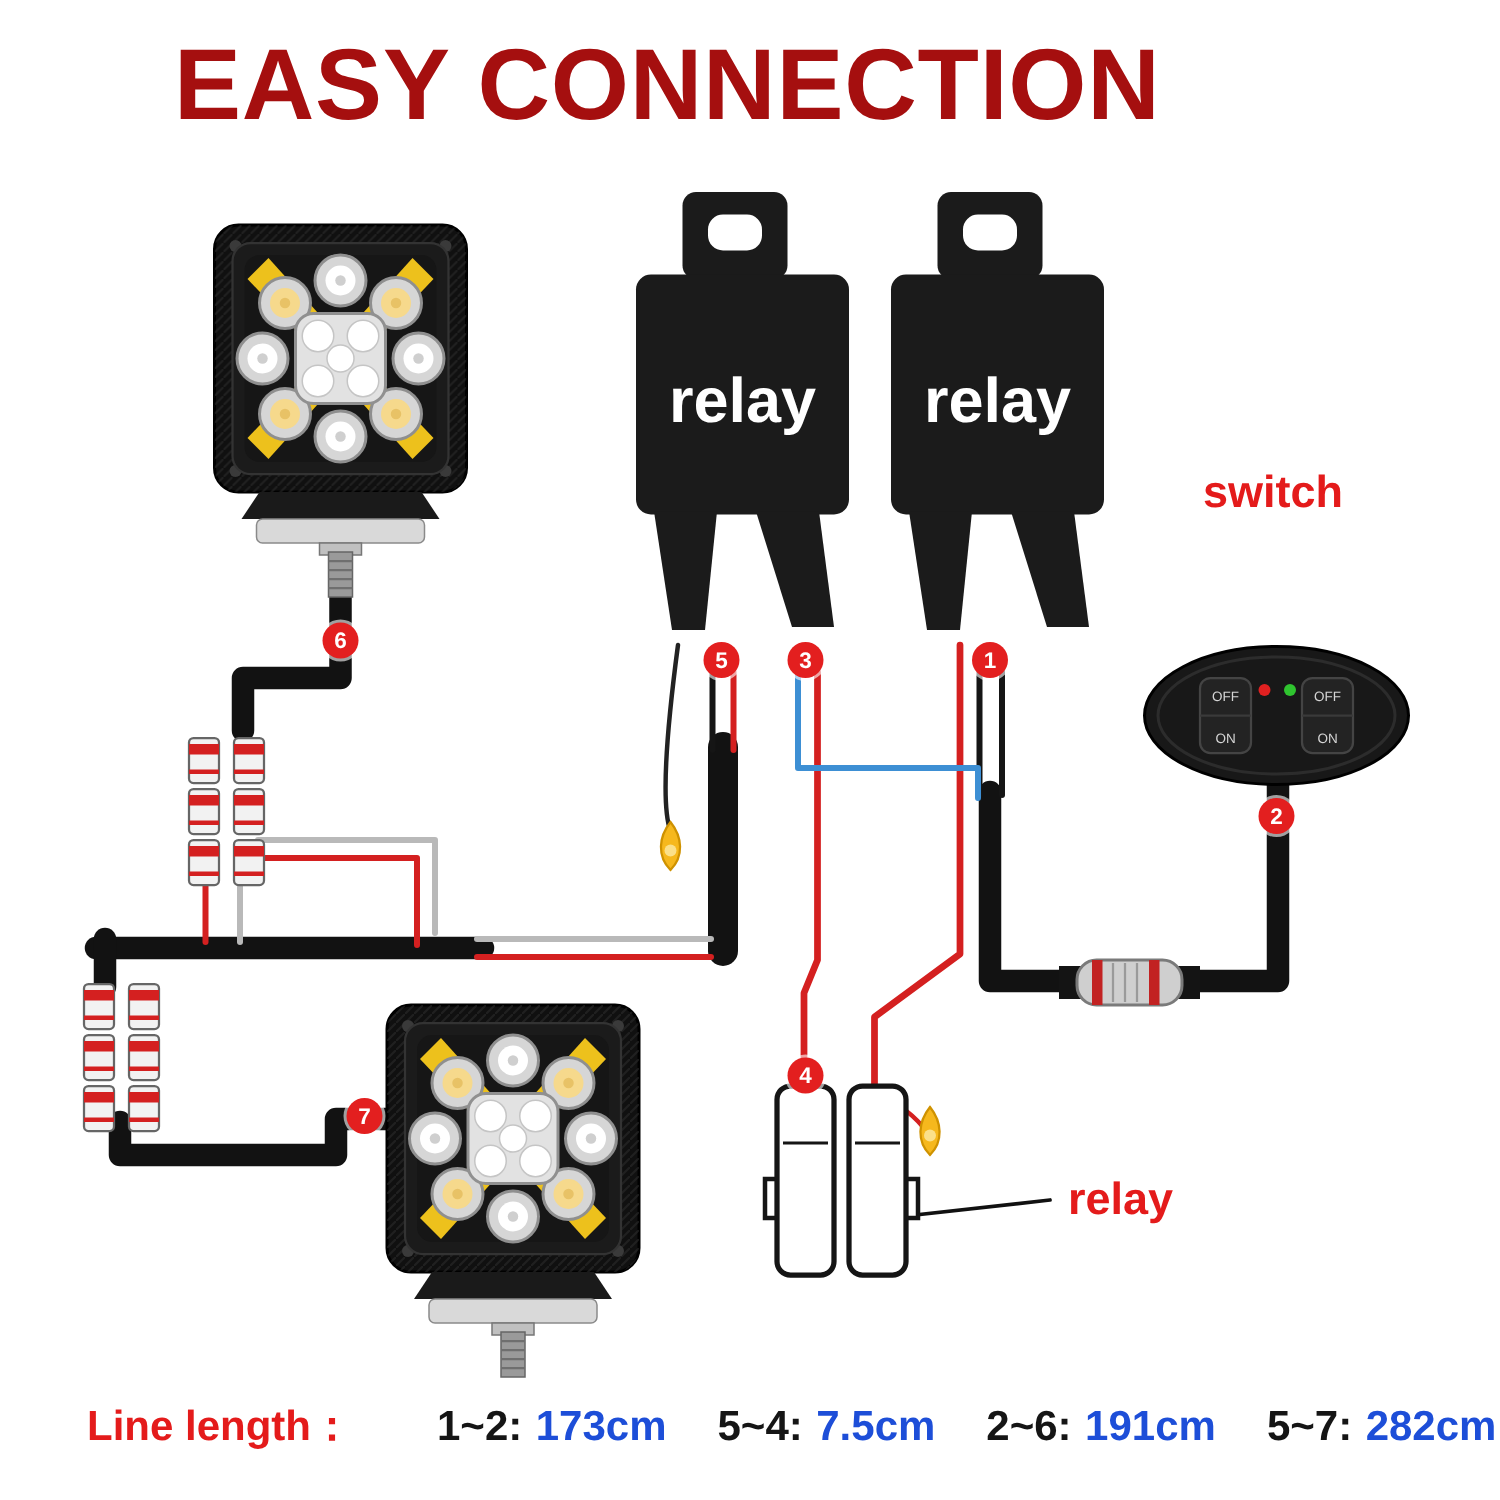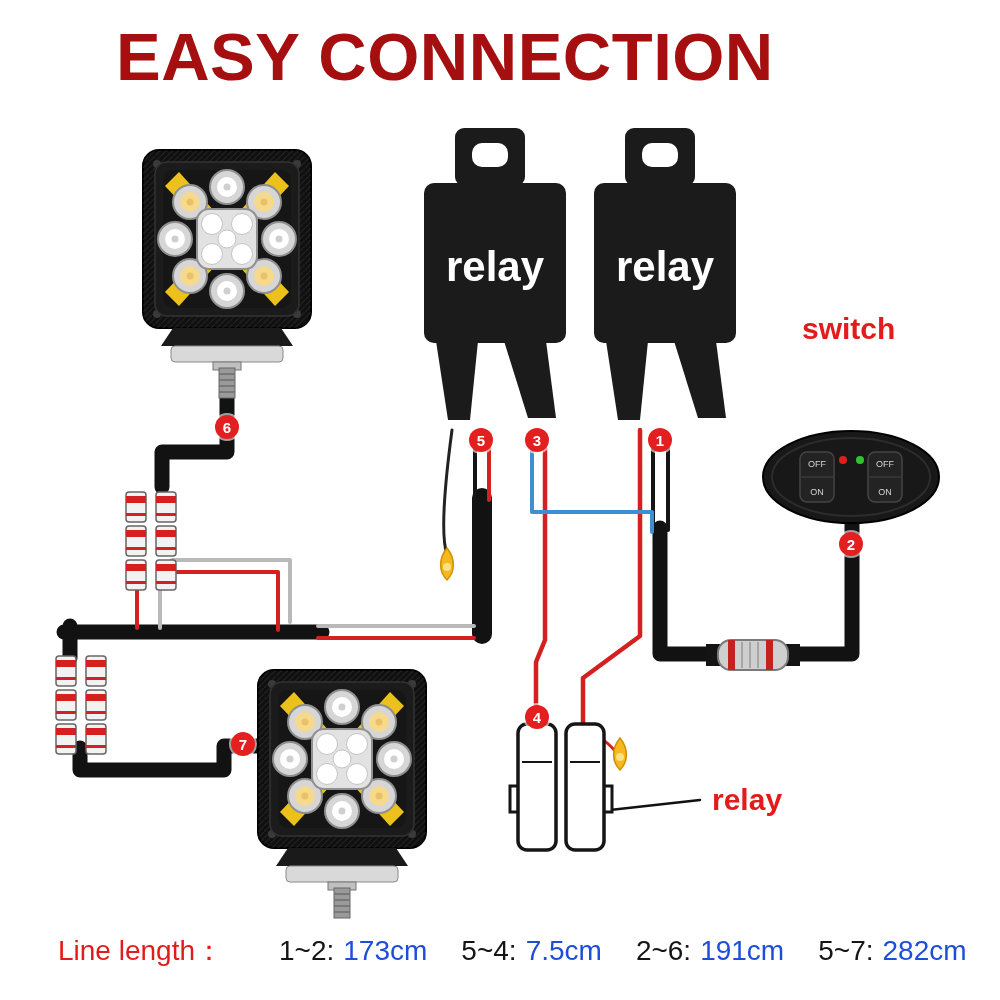--- a/index.html
+++ b/index.html
@@ -6,21 +6,21 @@
   #stage{position:relative;width:1000px;height:1000px;background:#fff;overflow:hidden;
          font-family:"Liberation Sans",sans-serif;}
   #diagram{position:absolute;left:0;top:0;}
   .title{position:absolute;left:116px;top:18px;font-size:67px;font-weight:800;
          color:#a50f0f;letter-spacing:0.5px;white-space:nowrap;}
   .marker{position:absolute;width:24px;height:24px;border-radius:50%;background:#e31f1f;
           color:#fff;font-size:15px;font-weight:700;display:flex;align-items:center;
           justify-content:center;box-shadow:0 0 0 2px rgba(255,255,255,.6);}
   .red-label{position:absolute;font-size:30px;font-weight:700;color:#e41b1b;white-space:nowrap;}
   .legend{position:absolute;left:58px;top:932px;display:flex;align-items:baseline;
-          font-size:28px;font-weight:400;white-space:nowrap;justify-content:center;}
+          font-size:28px;font-weight:700;white-space:nowrap;justify-content:center;}
   .legend .prefix{color:#e41b1b;margin-right:22px;}
   .legend .pair{color:#151515;margin-left:34px;}
   .legend .pair:first-of-type{margin-left:0;}
   .legend .val{color:#1d4ed8;margin-left:9px;}
 </style>
 </head>
 <body>
 
 <div id="stage">
 

